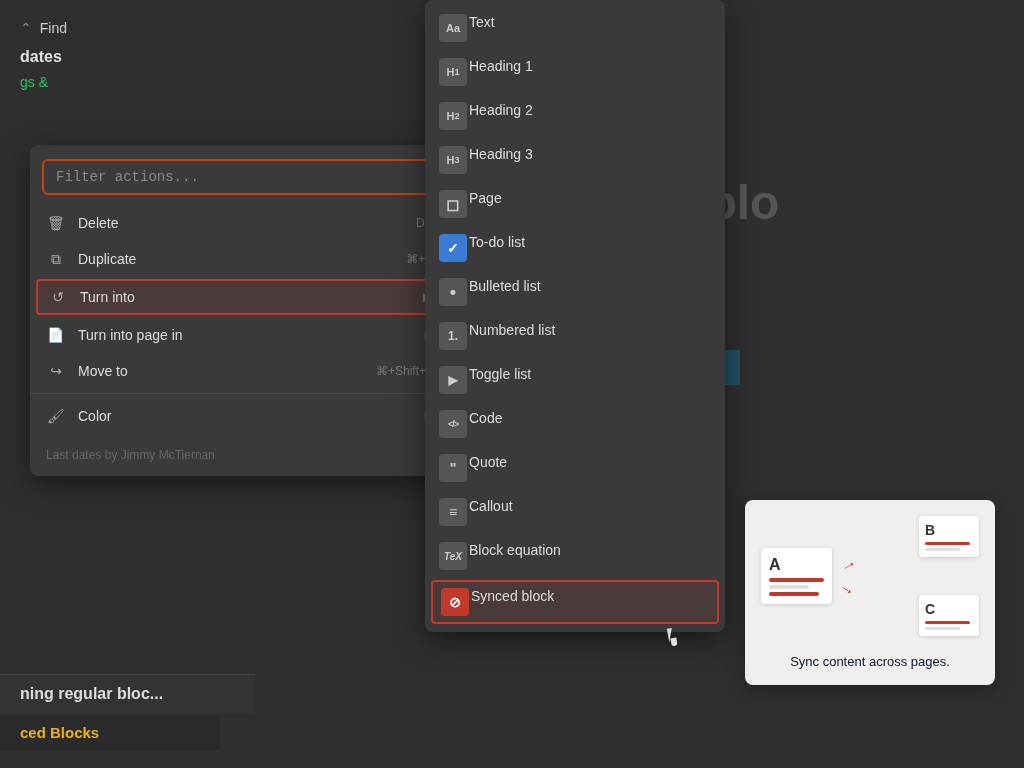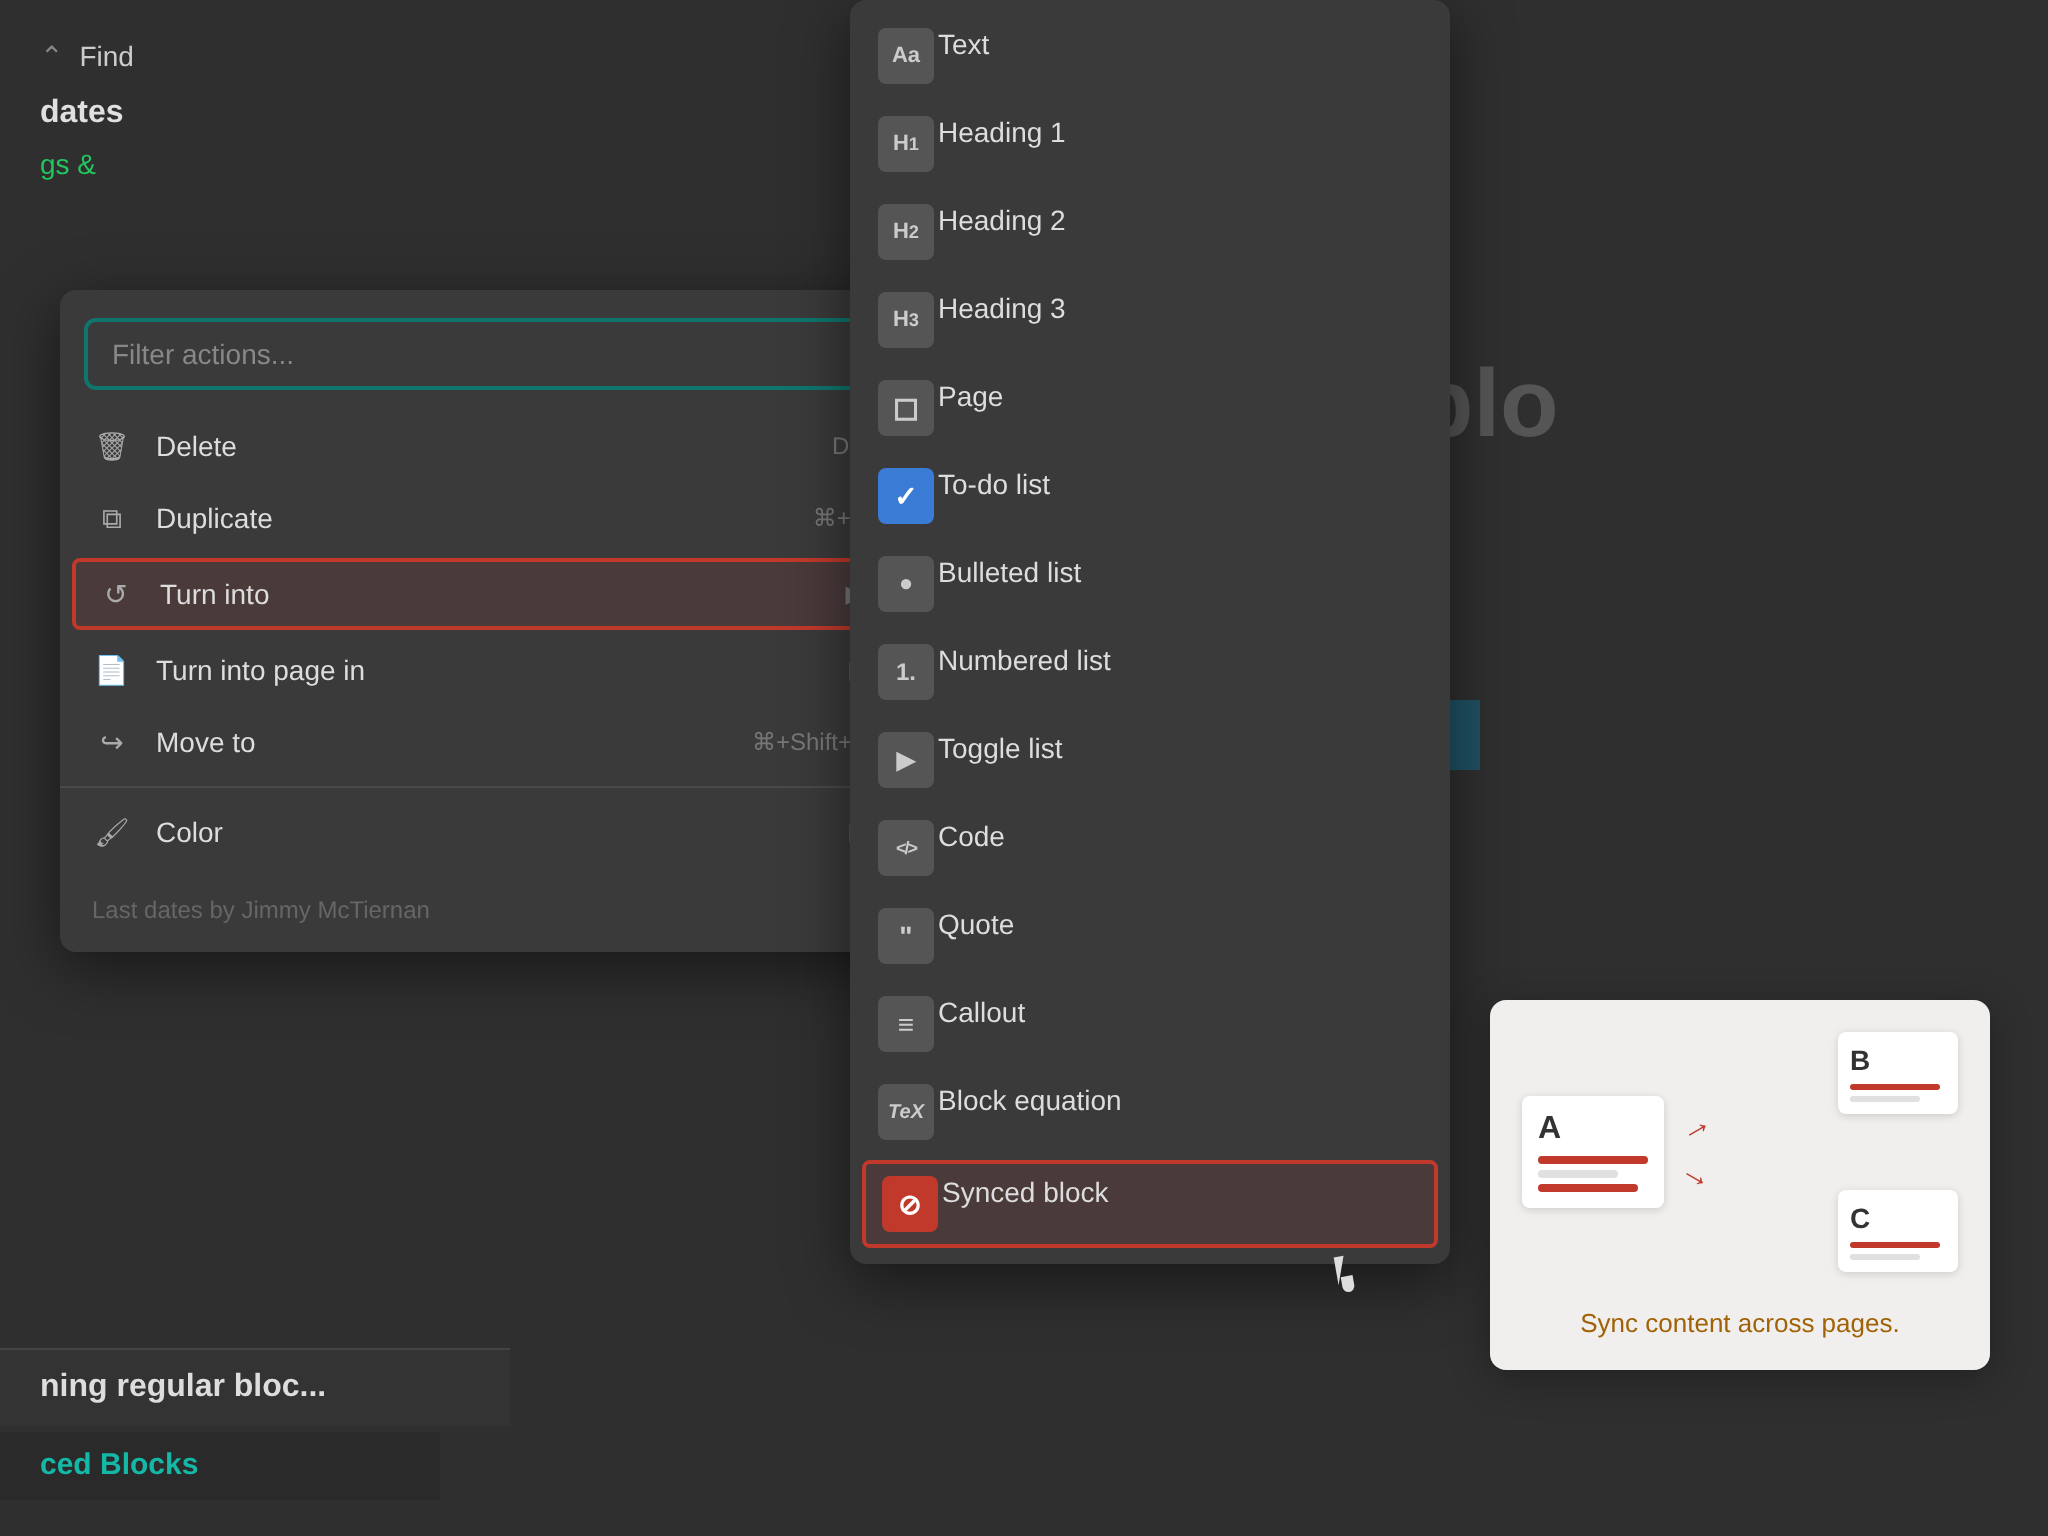--- a/index.html
+++ b/index.html
@@ -84,26 +84,27 @@
       z-index: 10;
     }
 
     .filter-input-wrapper {
       padding: 6px 12px 10px;
     }
 
     .filter-input {
       width: 100%;
       background: transparent;
-      border: 2px solid #0f766e;
+      border: 2px solid #c2410c;
       border-radius: 6px;
       padding: 8px 12px;
       color: #5eead4;
       font-size: 14px;
       outline: none;
+      font-family: Liberation Mono, monospace;
     }
 
     .filter-input::placeholder {
       color: #888;
     }
 
     .menu-item {
       display: flex;
       align-items: center;
       padding: 8px 16px;
@@ -293,21 +294,21 @@
 </div>
 
 <div class="bg-heading-large">egular blo</div>
 <div class="bg-stripe"></div>
 <div class="bg-ents">ents</div>
 
 <div style="position:absolute; bottom:55px; left:0; background:#333; padding:10px 20px; width:255px; border-top:1px solid #444;">
   <span style="color:#ddd; font-size:16px; font-weight:600;">ning regular bloc...</span>
 </div>
 <div style="position:absolute; bottom:18px; left:0; background:#2a2a2a; padding:8px 20px; width:220px;">
-  <span style="color:#14b8a6; font-size:15px; font-weight:600;text-align:center;">ced Blocks</span>
+  <span style="color:#eab308; font-size:15px; font-weight:600;text-align:center;">ced Blocks</span>
 </div>
 
 <div class="context-menu">
   <div class="filter-input-wrapper">
     <input class="filter-input" type="text" placeholder="Filter actions..." style="">
   </div>
 
   <div class="menu-item">
     <span class="menu-item-icon">🗑</span>
     <span class="menu-item-label">Delete</span>
@@ -445,16 +446,16 @@
       <div style="height:3px; width:35px; background:#e0e0e0; border-radius:2px;"></div>
     </div>
 
     <div style="position:absolute; bottom:0; right:0; background:white; border-radius:4px; padding:6px; box-shadow:0 1px 4px rgba(0,0,0,0.15); min-width:60px;">
       <div style="font-size:14px; font-weight:800; color:#333; margin-bottom:4px;">C</div>
       <div style="height:3px; width:45px; background:#c0392b; border-radius:2px; margin-bottom:3px;"></div>
       <div style="height:3px; width:35px; background:#e0e0e0; border-radius:2px;"></div>
     </div>
   </div>
 
-  <div style="font-size:13px; color:#a16207; text-align:center; padding-top:6px;">Sync content across pages.</div>
+  <div style="font-size:13px; color:#0f172a; text-align:center; padding-top:6px;">Sync content across pages.</div>
 </div>
 
 <div class="cursor" style="top:628px; left:668px;"></div>
 
 </body></html>

